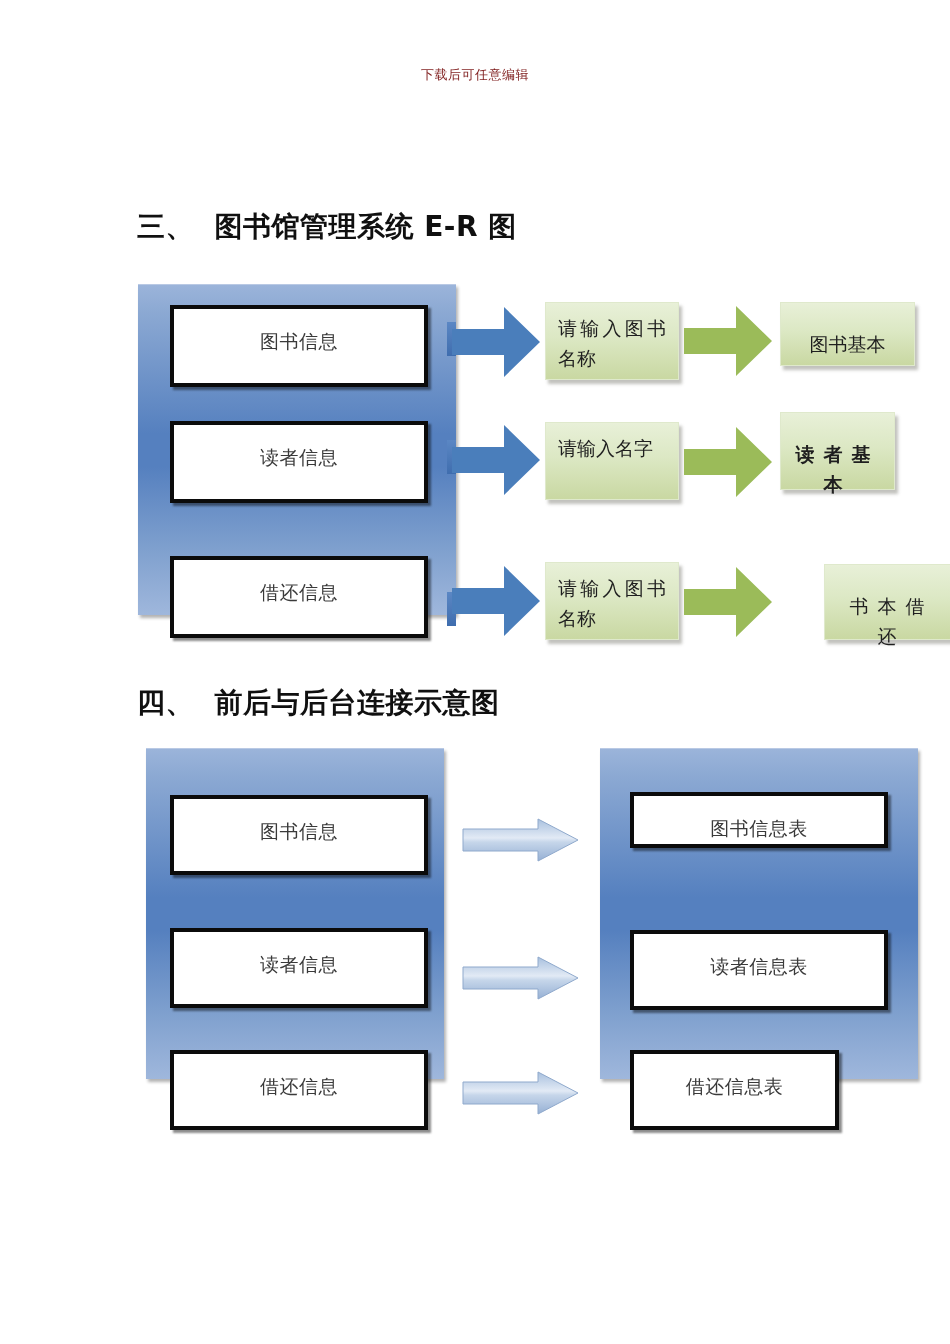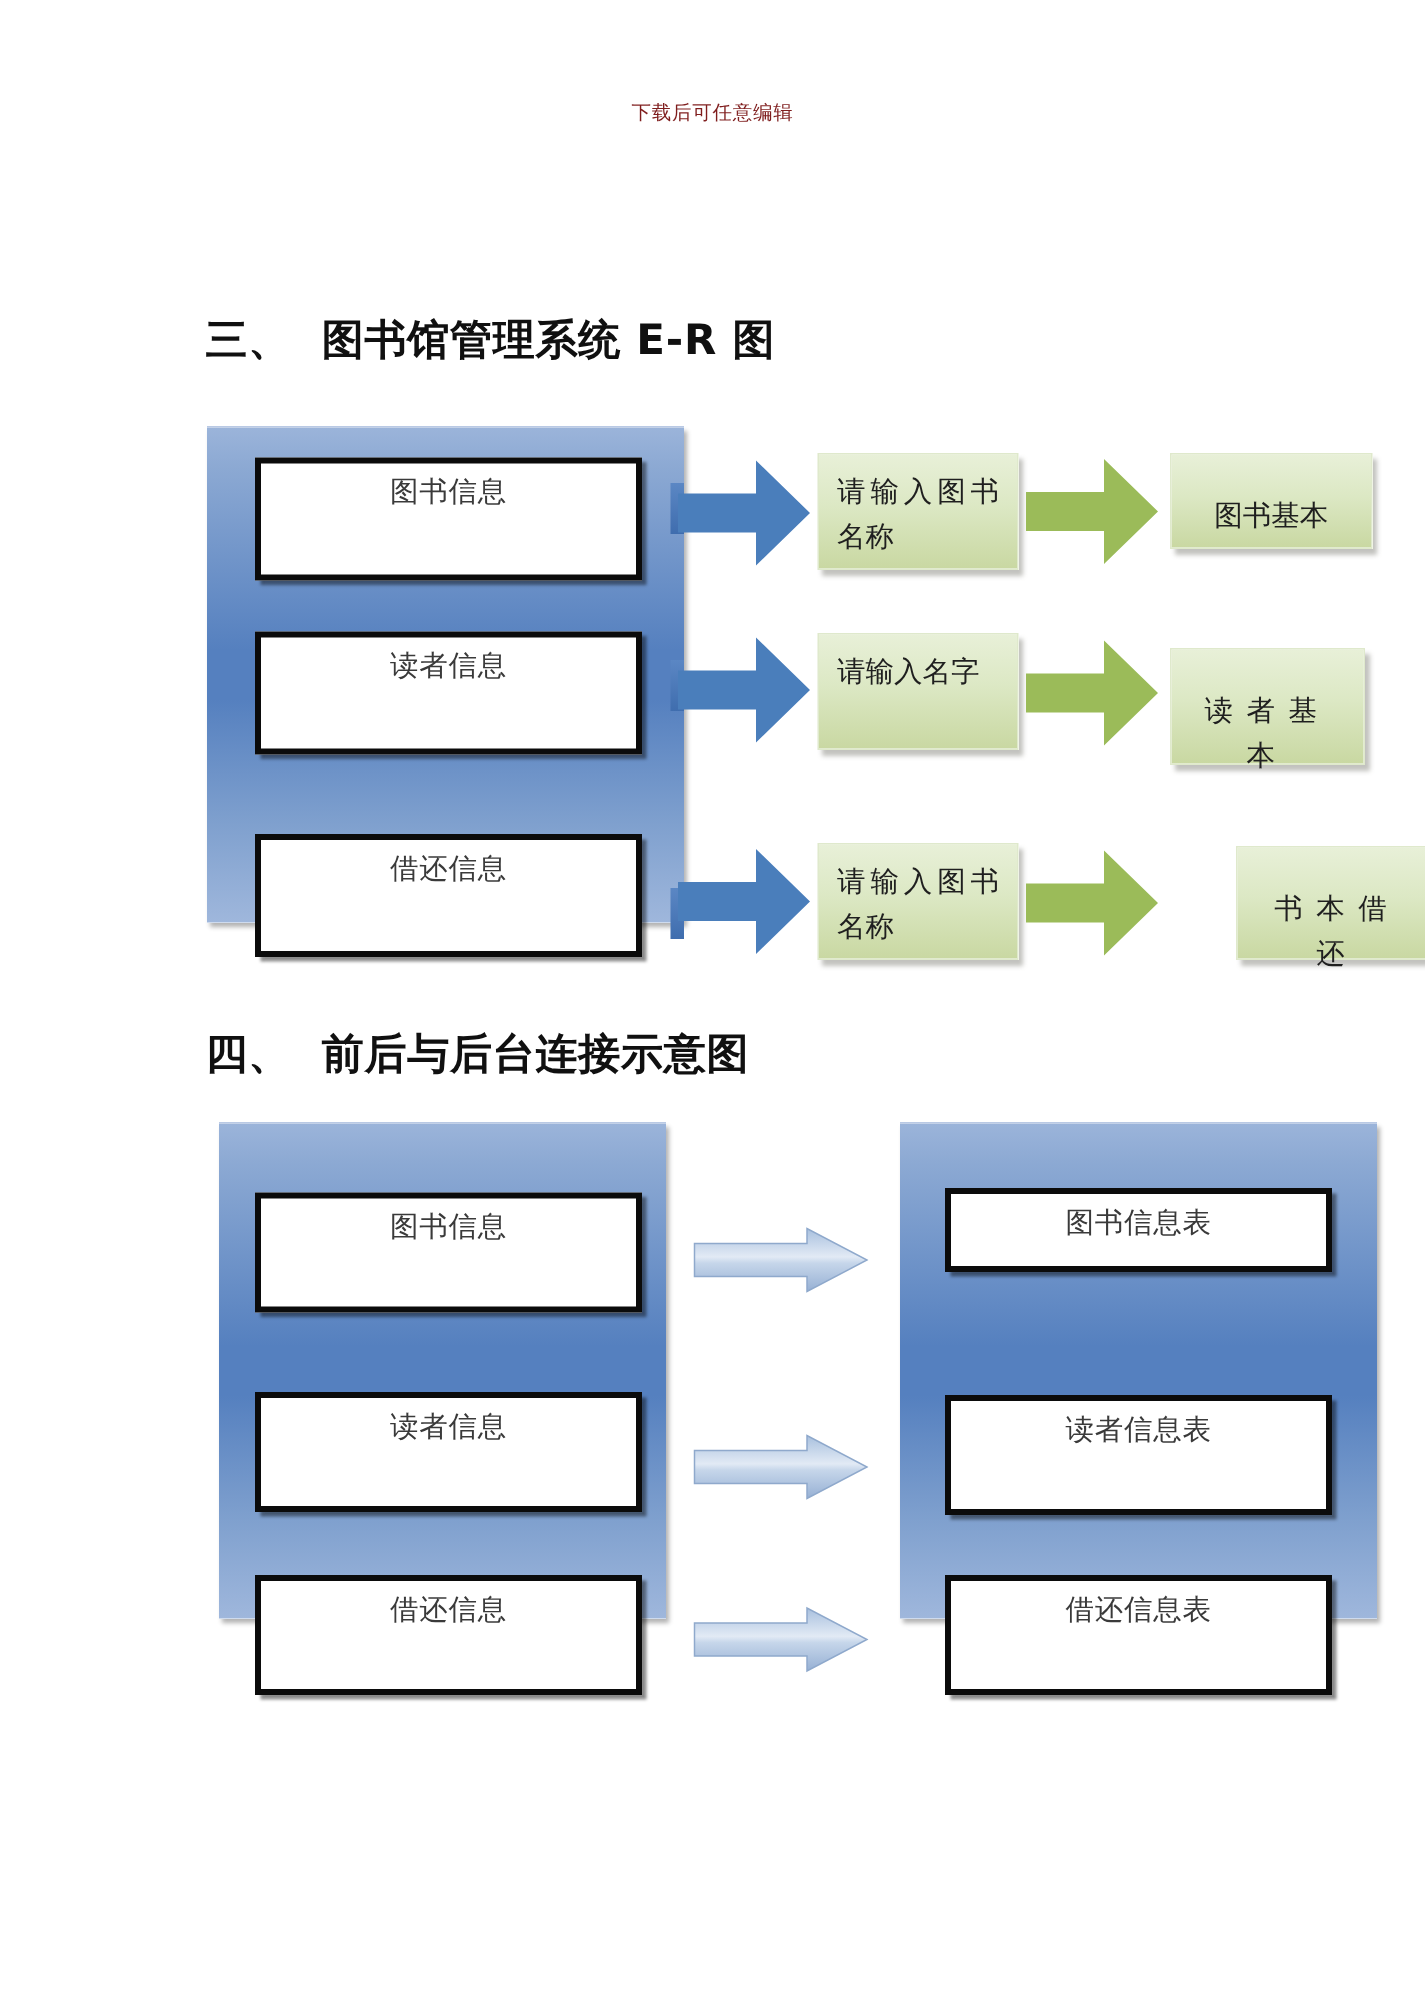--- a/index.html
+++ b/index.html
@@ -55,21 +55,21 @@
     border:4px solid #0b0b0b;
     box-shadow:3px 3px 2px rgba(0,0,0,0.45);
     box-sizing:border-box;
   }
   .wbox .label{
     display:block;
     text-align:center;
     font-family:Liberation Serif, serif;
     font-size:19px;
     color:#3a3a3a;
-    padding-top:6px;
+    padding-top:20px;
     letter-spacing:0.5px;
   }
 
   
   .gbox{
     position:absolute;
     box-sizing:border-box;
     background:linear-gradient(to bottom, #E8F0D8 0%, #DCE8C4 45%, #C9D8A2 100%);
     border:1px solid #dfe9cc;
     box-shadow:3px 4px 3px rgba(120,120,110,0.45);
@@ -171,21 +171,21 @@
 </div>
 <div class="arrow" style="left:684px; top:564px; width:88px; height:76px;">
   <svg viewBox="0 0 88 76" preserveAspectRatio="none">
     <polygon points="0,25 52,25 52,3 88,38 52,73 52,51 0,51" fill="#9BBB59"></polygon>
   </svg>
 </div>
 
 <div class="gbox" style="left:780px; top:302px; width:135px; height:64px;">
   <span class="gtext plain">图书基本</span>
 </div>
-<div class="gbox" style="left:780px; top:432px; width:130px; height:78px;">
+<div class="gbox" style="left:780px; top:412px; width:115px; height:78px;font-weight:bold;">
   <span class="gtext spaced">读者基本</span>
 </div>
 <div class="gbox" style="left:824px; top:564px; width:135px; height:76px;">
   <span class="gtext spaced">书本借还</span>
 </div>
 
 <div class="heading" id="heading-4">四、  前后与后台连接示意图</div>
 
 <div class="blue-panel" style="left:146px; top:748px; width:298px; height:330px;"></div>
 
@@ -200,21 +200,21 @@
 </div>
 
 <div class="blue-panel" style="left:600px; top:748px; width:318px; height:330px;"></div>
 
 <div class="wbox" style="left:630px; top:792px; width:258px; height:56px;">
   <span class="label">图书信息表</span>
 </div>
 <div class="wbox" style="left:630px; top:930px; width:258px; height:80px;">
   <span class="label">读者信息表</span>
 </div>
-<div class="wbox" style="left:630px; top:1050px; width:258px; height:80px;">
+<div class="wbox" style="left:630px; top:1050px; width:209px; height:80px;">
   <span class="label">借还信息表</span>
 </div>
 
 <div class="arrow" style="left:462px; top:817px; width:117px; height:46px;">
   <svg viewBox="0 0 117 46" preserveAspectRatio="none">
     <defs>
       <linearGradient id="lbgrad1" x1="0" y1="0" x2="0" y2="1">
         <stop offset="0%" stop-color="#A8C0DE"></stop>
         <stop offset="45%" stop-color="#E2EAF5"></stop>
         <stop offset="55%" stop-color="#C6D6EA"></stop>

